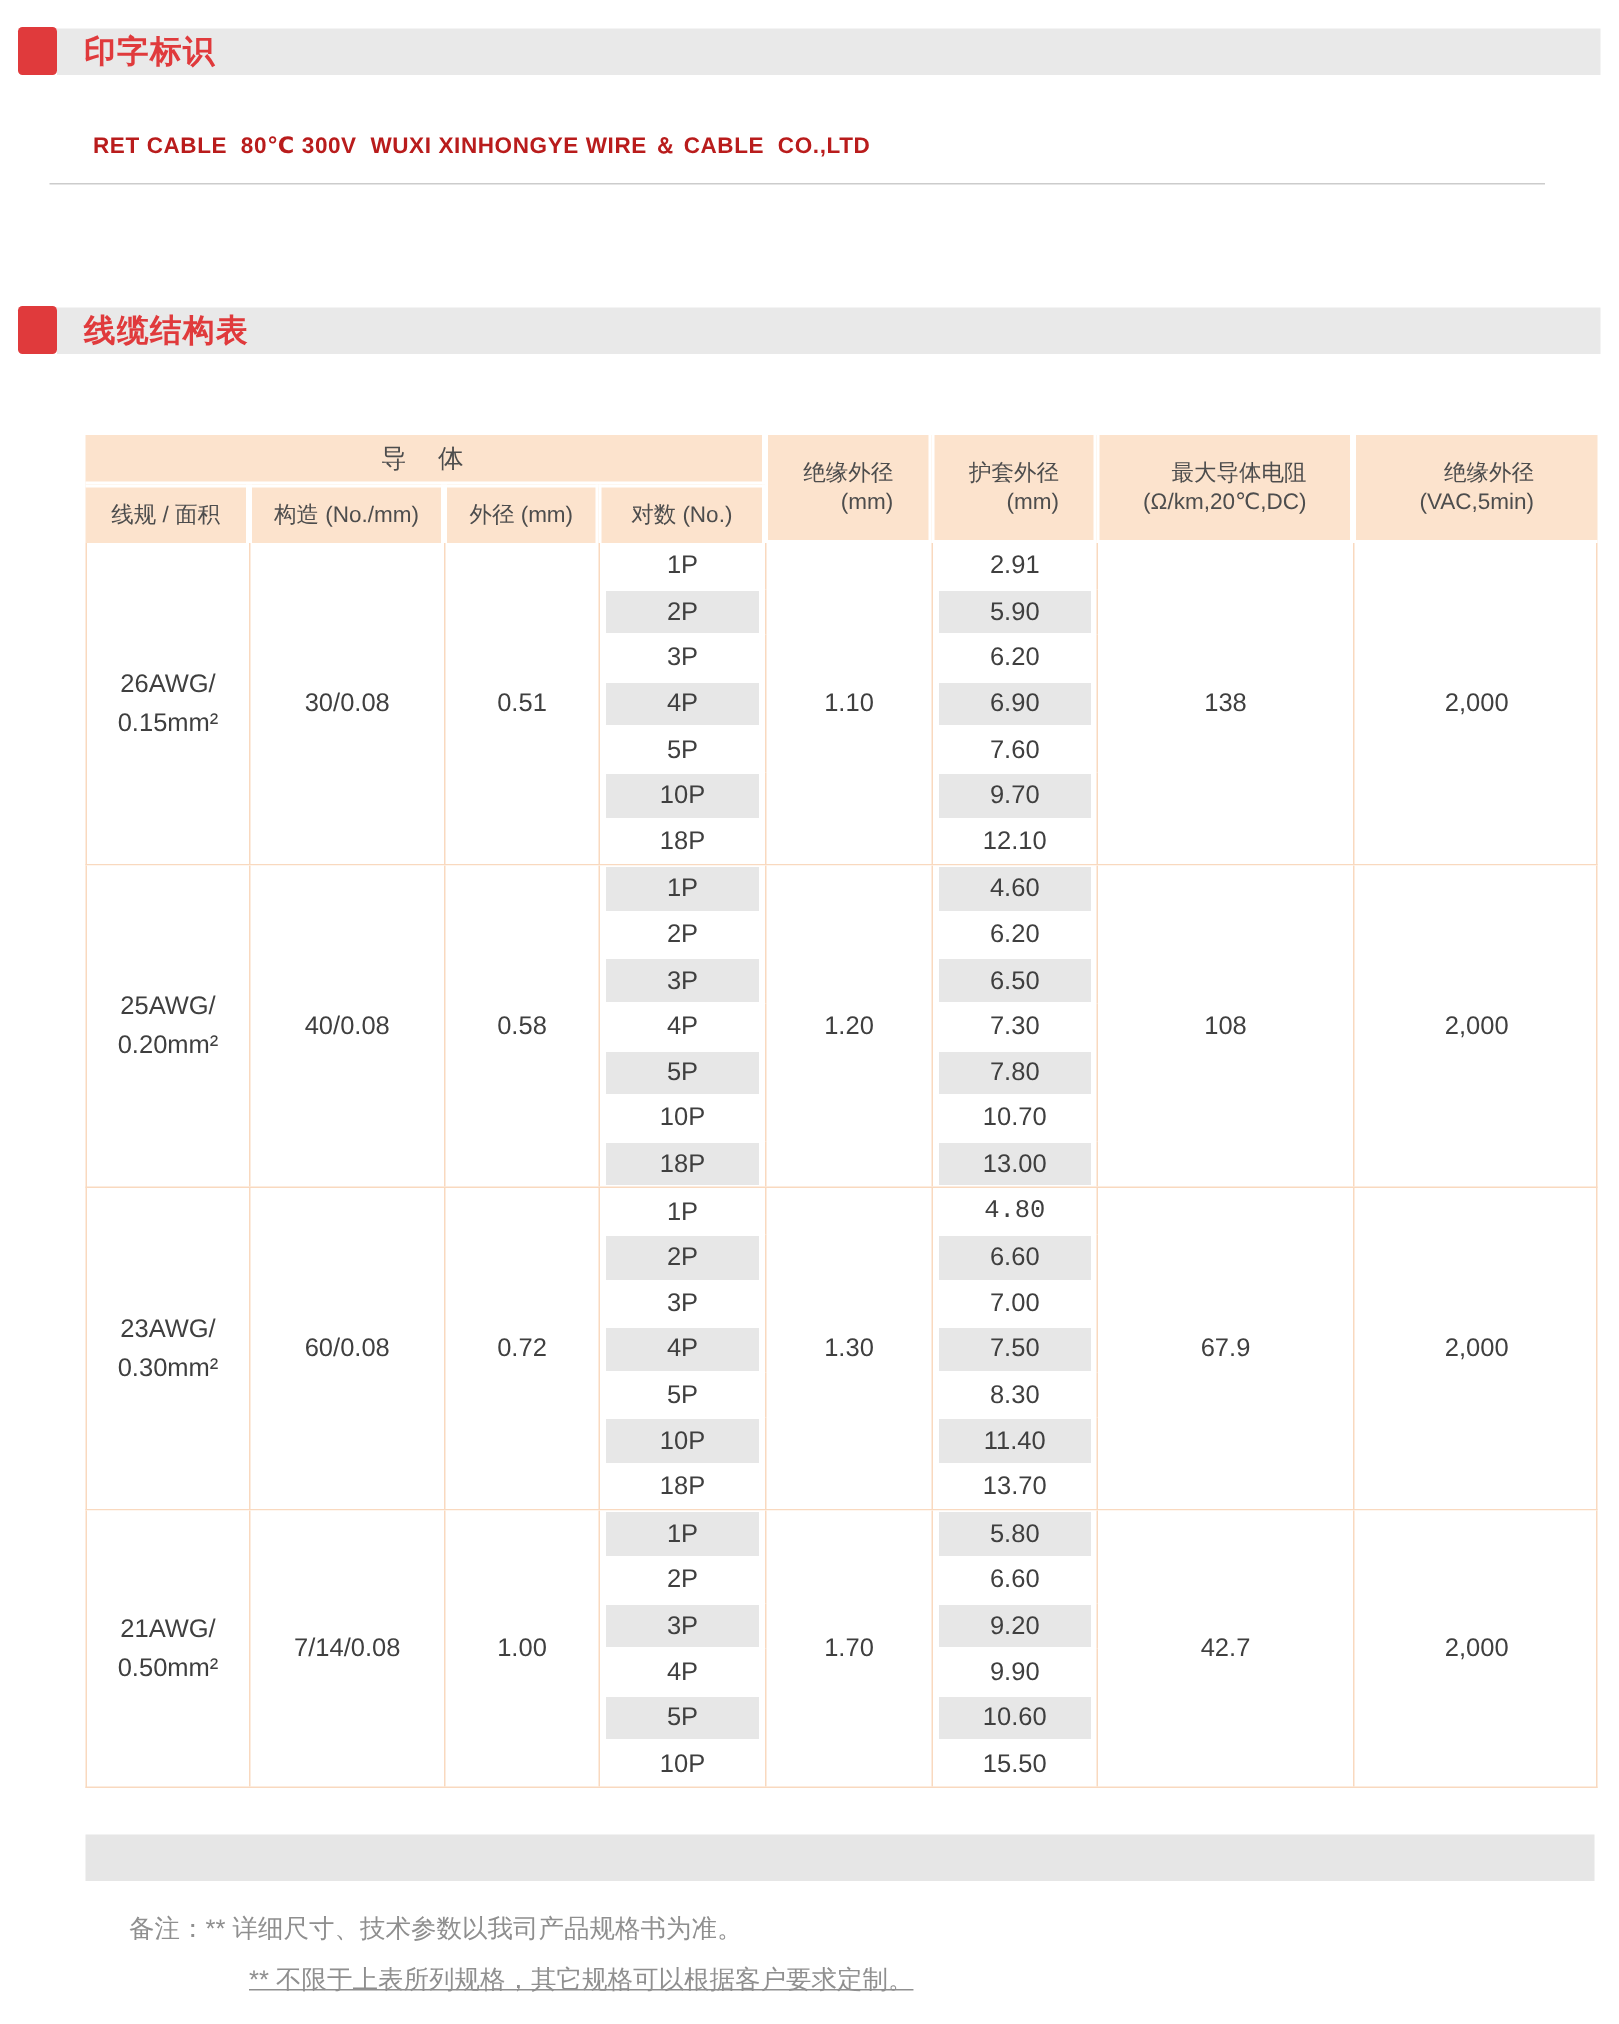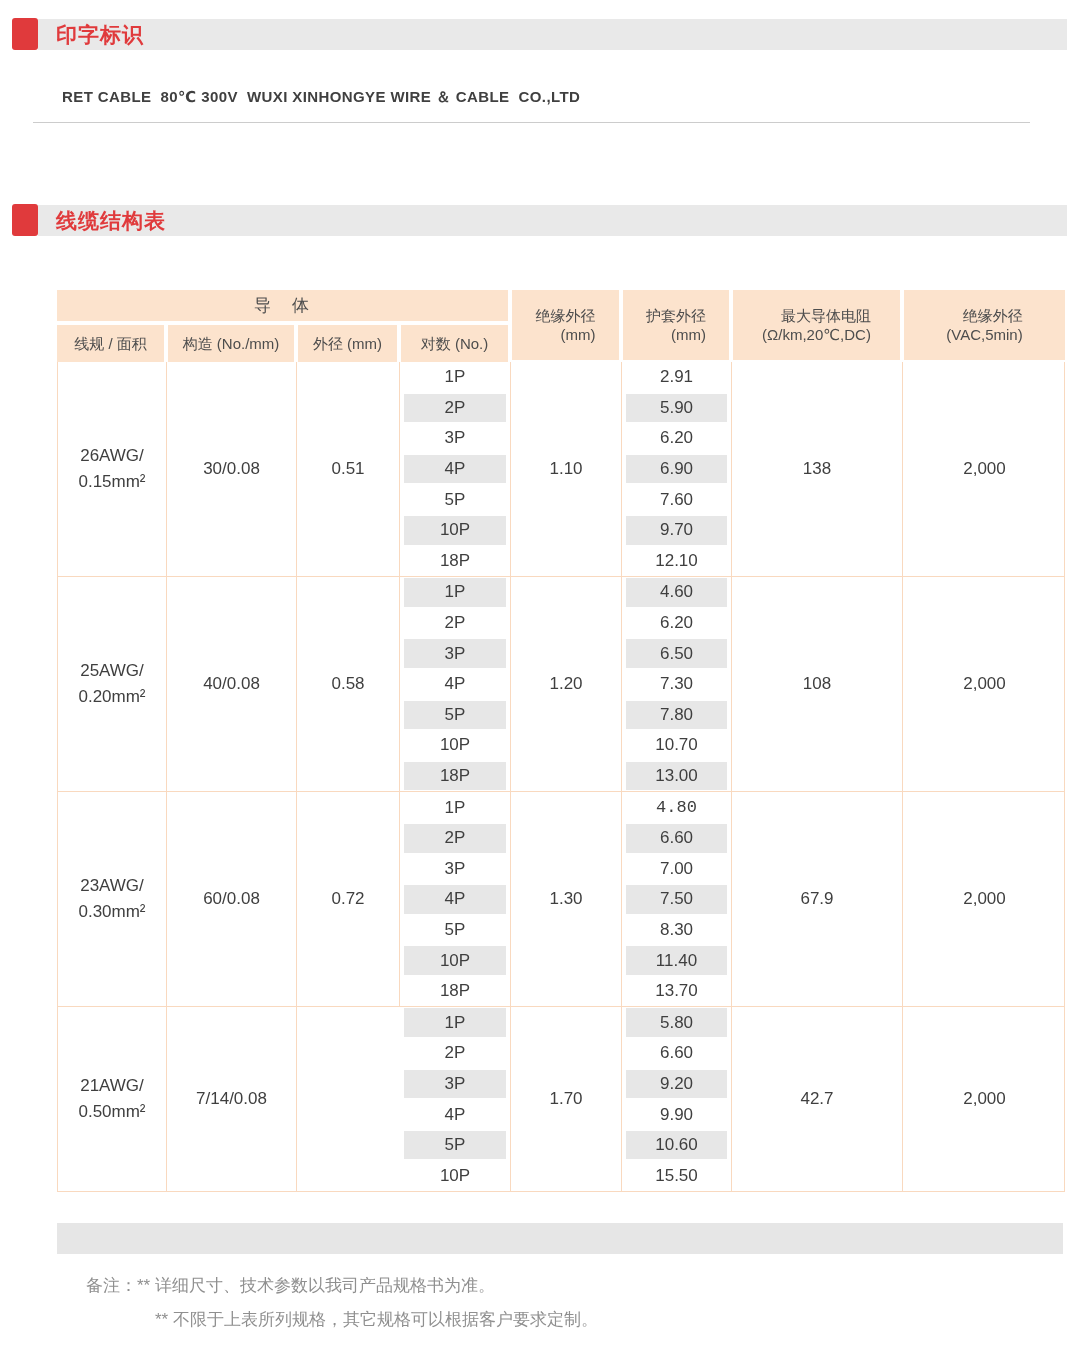--- a/index.html
+++ b/index.html
@@ -13,21 +13,21 @@
   
   .sec-bar{position:absolute;left:38px;width:1029px;height:31px;background:#e9e9e9;}
   .sec-square{position:absolute;left:12px;width:26px;height:32px;background:#e03a3c;border-radius:3px;}
   .sec-title{
     position:absolute;left:56px;height:31px;line-height:31px;
     color:#e03a3c;font-size:21px;font-weight:bold;letter-spacing:1px;
   }
   
   .marking{
     position:absolute;left:62px;top:88px;
-    color:#404040;font-size:15px;font-weight:bold;letter-spacing:.4px;
+    color:#b91c1c;font-size:15px;font-weight:bold;letter-spacing:.4px;
     white-space:pre;
   }
   .hairline{position:absolute;left:33px;top:122px;width:997px;height:1px;background:#cccccc;}
   
   .tbl{position:absolute;left:57px;top:290px;width:1008px;}
   .thead{
     display:grid;
     grid-template-columns:109px 130px 103px 111px 111px 110px 171px 163px;
     grid-template-rows:33px 39px;
   }
@@ -54,21 +54,21 @@
     border-right:1px solid #f9d9bf;
     box-sizing:border-box;
   }
   .cell.last{border-right:0;}
   .cell.two{flex-direction:column;line-height:26px;}
   .cell.stripe{background:#e7e7e7;background-clip:content-box;padding:1px 4px;}
   
   .foot-bar{position:absolute;left:57px;top:1223px;width:1006px;height:31px;background:#e6e6e6;}
   .note{position:absolute;color:#8f8f8f;font-size:17px;white-space:pre;}
   .note1{left:86px;top:1274px;}
-  .note2{left:155px;top:1308px;}
+  .note2{left:166px;top:1308px;text-decoration:underline;}
 </style>
 </head>
 <body>
 
 <div class="page">
 
   <div class="sec-bar" style="top:19px;"></div>
   <div class="sec-square" style="top:18px;"></div>
   <div class="sec-title" style="top:19px;">印字标识</div>
 
@@ -170,20 +170,21 @@
           <div class="cell stripe" style="grid-area: 6 / 6;">11.40</div>
           <div class="cell" style="grid-area: 7 / 4;">18P</div>
           <div class="cell" style="grid-area: 7 / 6;">13.70</div>
         </div>
         <div class="block" style="grid-template-rows: repeat(6, 30.6px);">
           <div class="cell two" style="grid-area: 1 / 1 / span 6;">
             <div>21AWG/</div>
             <div>0.50mm²</div>
           </div>
           <div class="cell" style="grid-area: 1 / 2 / span 6;">7/14/0.08</div>
+          <div class="cell" style="grid-area: 1 / 3 / span 6;">1.00</div>
           <div class="cell" style="grid-area: 1 / 5 / span 6;">1.70</div>
           <div class="cell" style="grid-area: 1 / 7 / span 6;">42.7</div>
           <div class="cell last" style="grid-area: 1 / 8 / span 6;">2,000</div>
           <div class="cell stripe" style="grid-area: 1 / 4;">1P</div>
           <div class="cell stripe" style="grid-area: 1 / 6;">5.80</div>
           <div class="cell" style="grid-area: 2 / 4;">2P</div>
           <div class="cell" style="grid-area: 2 / 6;">6.60</div>
           <div class="cell stripe" style="grid-area: 3 / 4;">3P</div>
           <div class="cell stripe" style="grid-area: 3 / 6;">9.20</div>
           <div class="cell" style="grid-area: 4 / 4;">4P</div>

